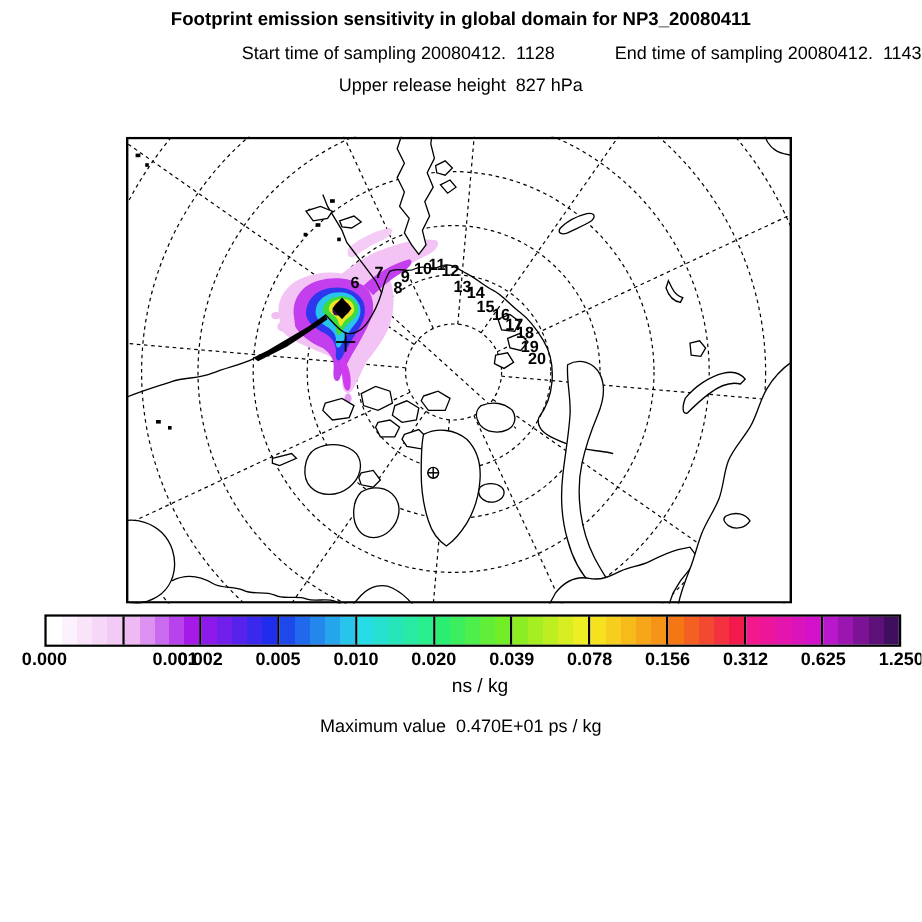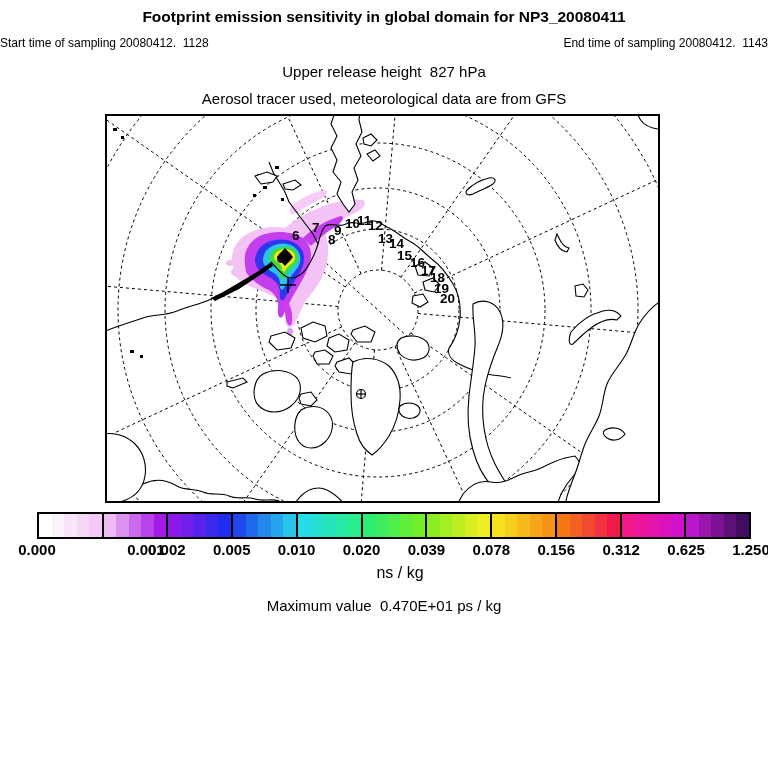--- a/index.html
+++ b/index.html
@@ -1,20 +1,20 @@
 <!DOCTYPE html>
 <html><head>
 <meta charset="utf-8">
 <style>
   html,body{margin:0;padding:0;background:#fff;}
   .page{position:relative;width:768px;height:768px;background:#fff;overflow:hidden;
         font-family:"Liberation Sans",sans-serif;color:#000;}
   .hdr{position:absolute;left:0;width:768px;text-align:center;}
   .title{top:8px;font-size:15.5px;font-weight:700;}
-  .l2{top:36px;font-size:12px;display:flex;justify-content:space-between;gap:30px;}
+  .l2{top:36px;font-size:15px;display:flex;justify-content:flex-end;gap:50px;}
   .l3{top:63px;font-size:15px;display:flex;justify-content:center;gap:66px;}
   .l4{top:90px;font-size:15px;}
   .hdr span{white-space:pre;}
   #map{position:absolute;left:105px;top:114px;}
   .grat{fill:none;stroke:#000;stroke-width:1;stroke-dasharray:3 3;}
   .coast{fill:#fff;stroke:#000;stroke-width:1.1;}
   .coastline{fill:none;stroke:#000;stroke-width:1.1;}
   .landfill{fill:#000;stroke:none;}
   .traj-label{font:700 13.5px "Liberation Sans",sans-serif;fill:#000;}
   #cbar{position:absolute;left:37px;top:512px;width:714px;height:27px;
@@ -34,21 +34,20 @@
 <div class="page">
 
   <div class="hdr title">Footprint emission sensitivity in global domain for NP3_20080411</div>
   <div class="hdr l2">
     <span>Start time of sampling 20080412.  1128</span>
     <span>End time of sampling 20080412.  1143</span>
   </div>
   <div class="hdr l3">
     <span>Upper release height  827 hPa</span>
   </div>
-  <div class="hdr l4">Aerosol tracer used, meteorological data are from GFS</div>
 
   <svg id="map" width="555" height="389" viewBox="0 0 555 389">
 
     <g id="grat">
         <circle cx="273" cy="196" r="40" class="grat"></circle>
         <circle cx="273" cy="196" r="81" class="grat"></circle>
         <circle cx="273" cy="196" r="122" class="grat"></circle>
         <circle cx="273" cy="196" r="167" class="grat"></circle>
         <circle cx="273" cy="196" r="213" class="grat"></circle>
         <circle cx="273" cy="196" r="260" class="grat"></circle>

